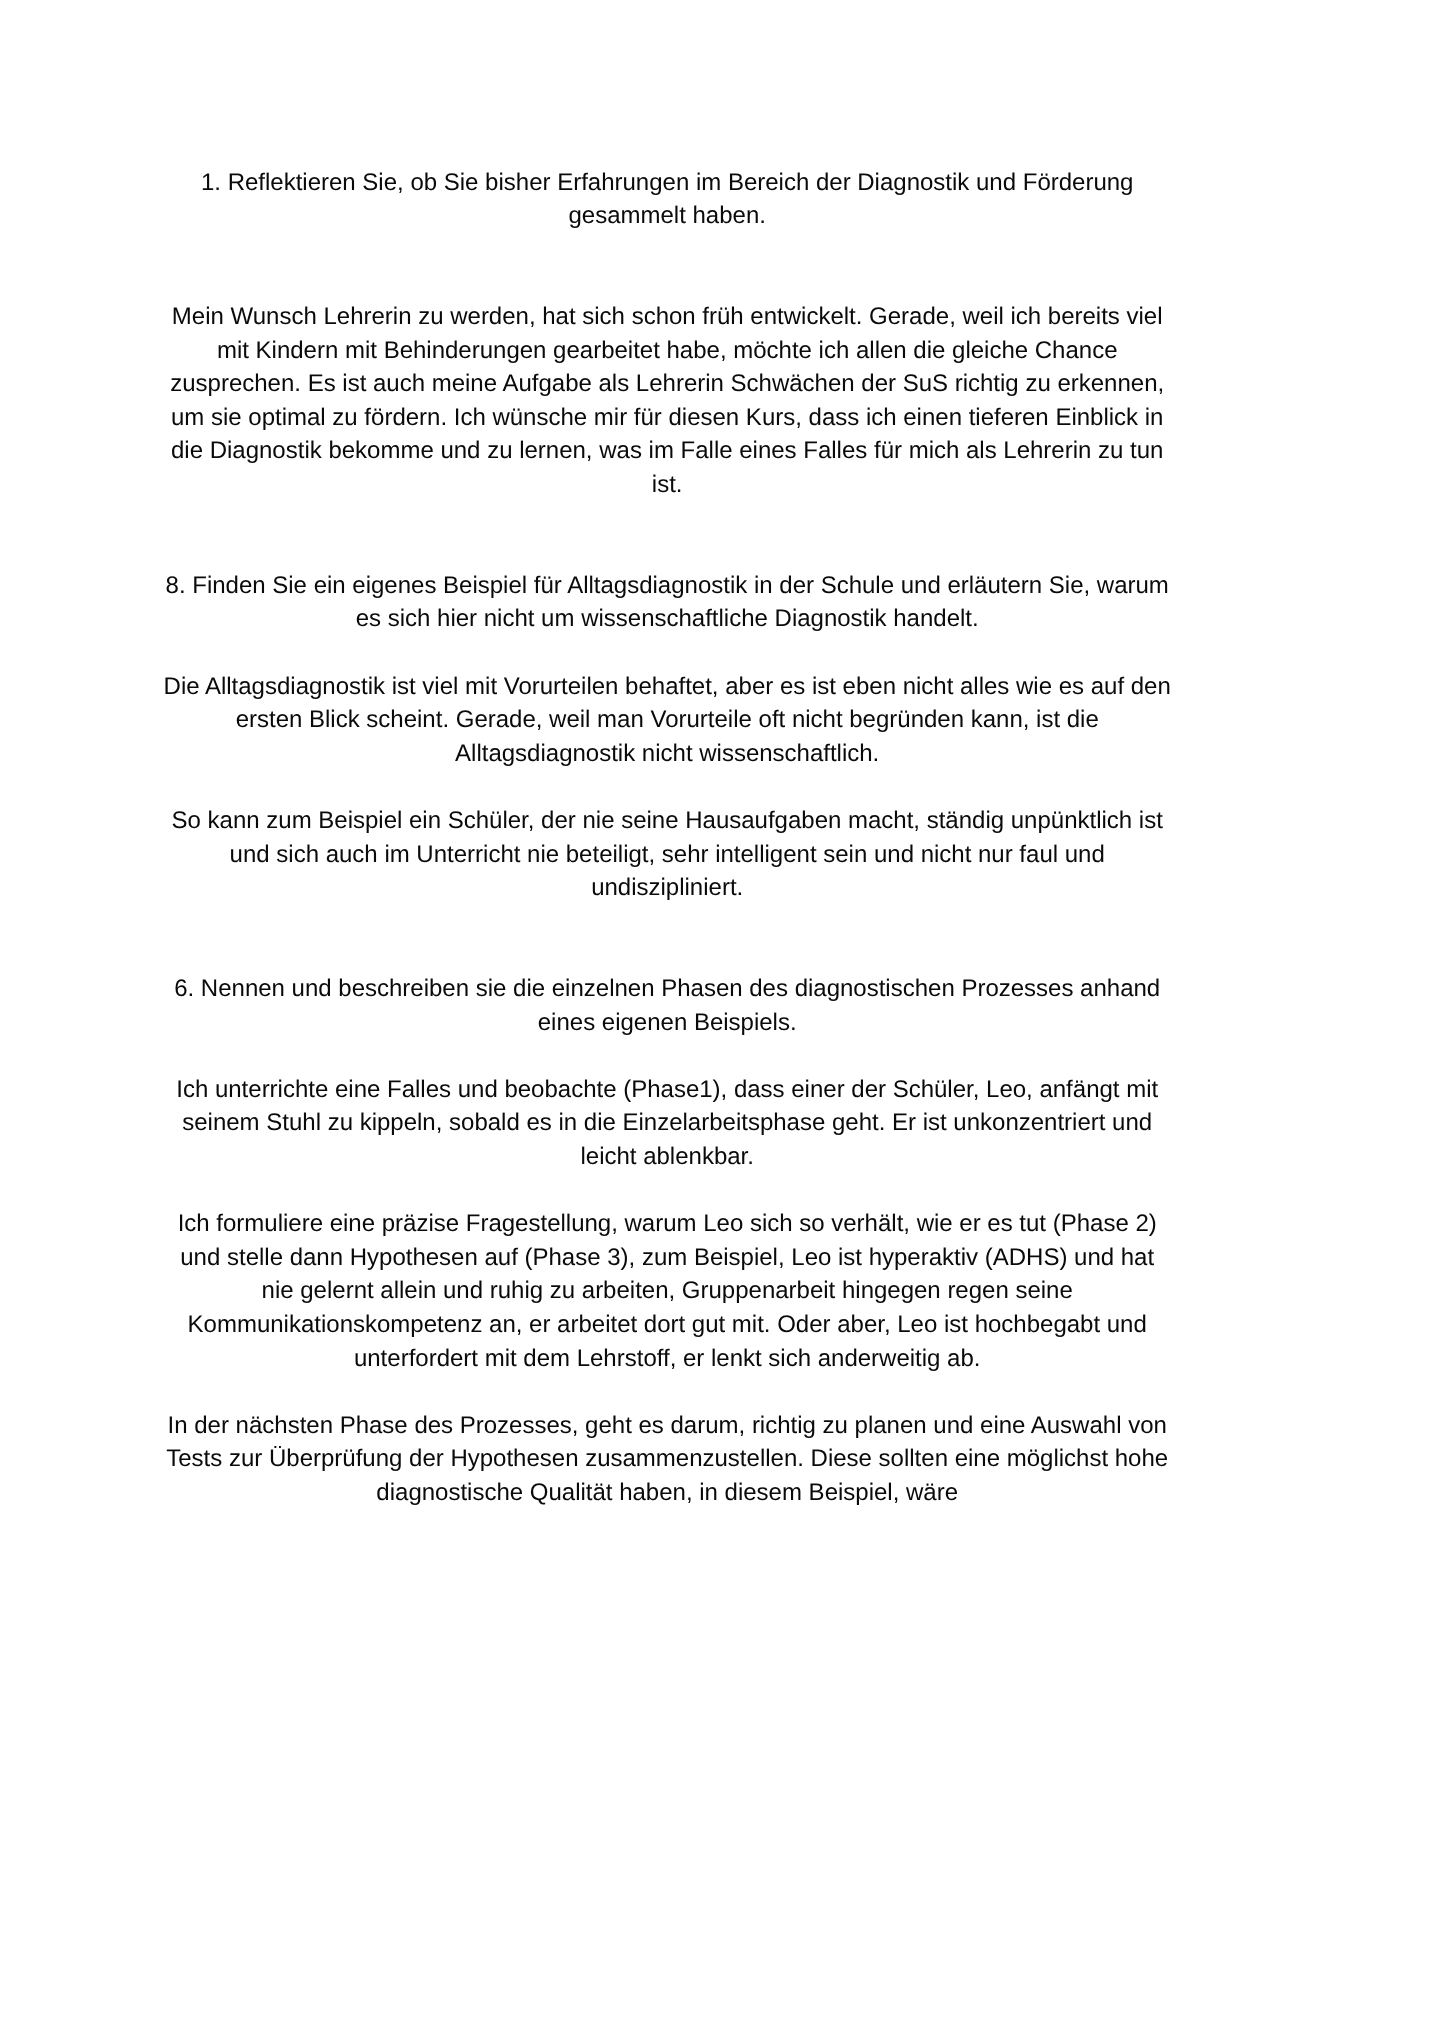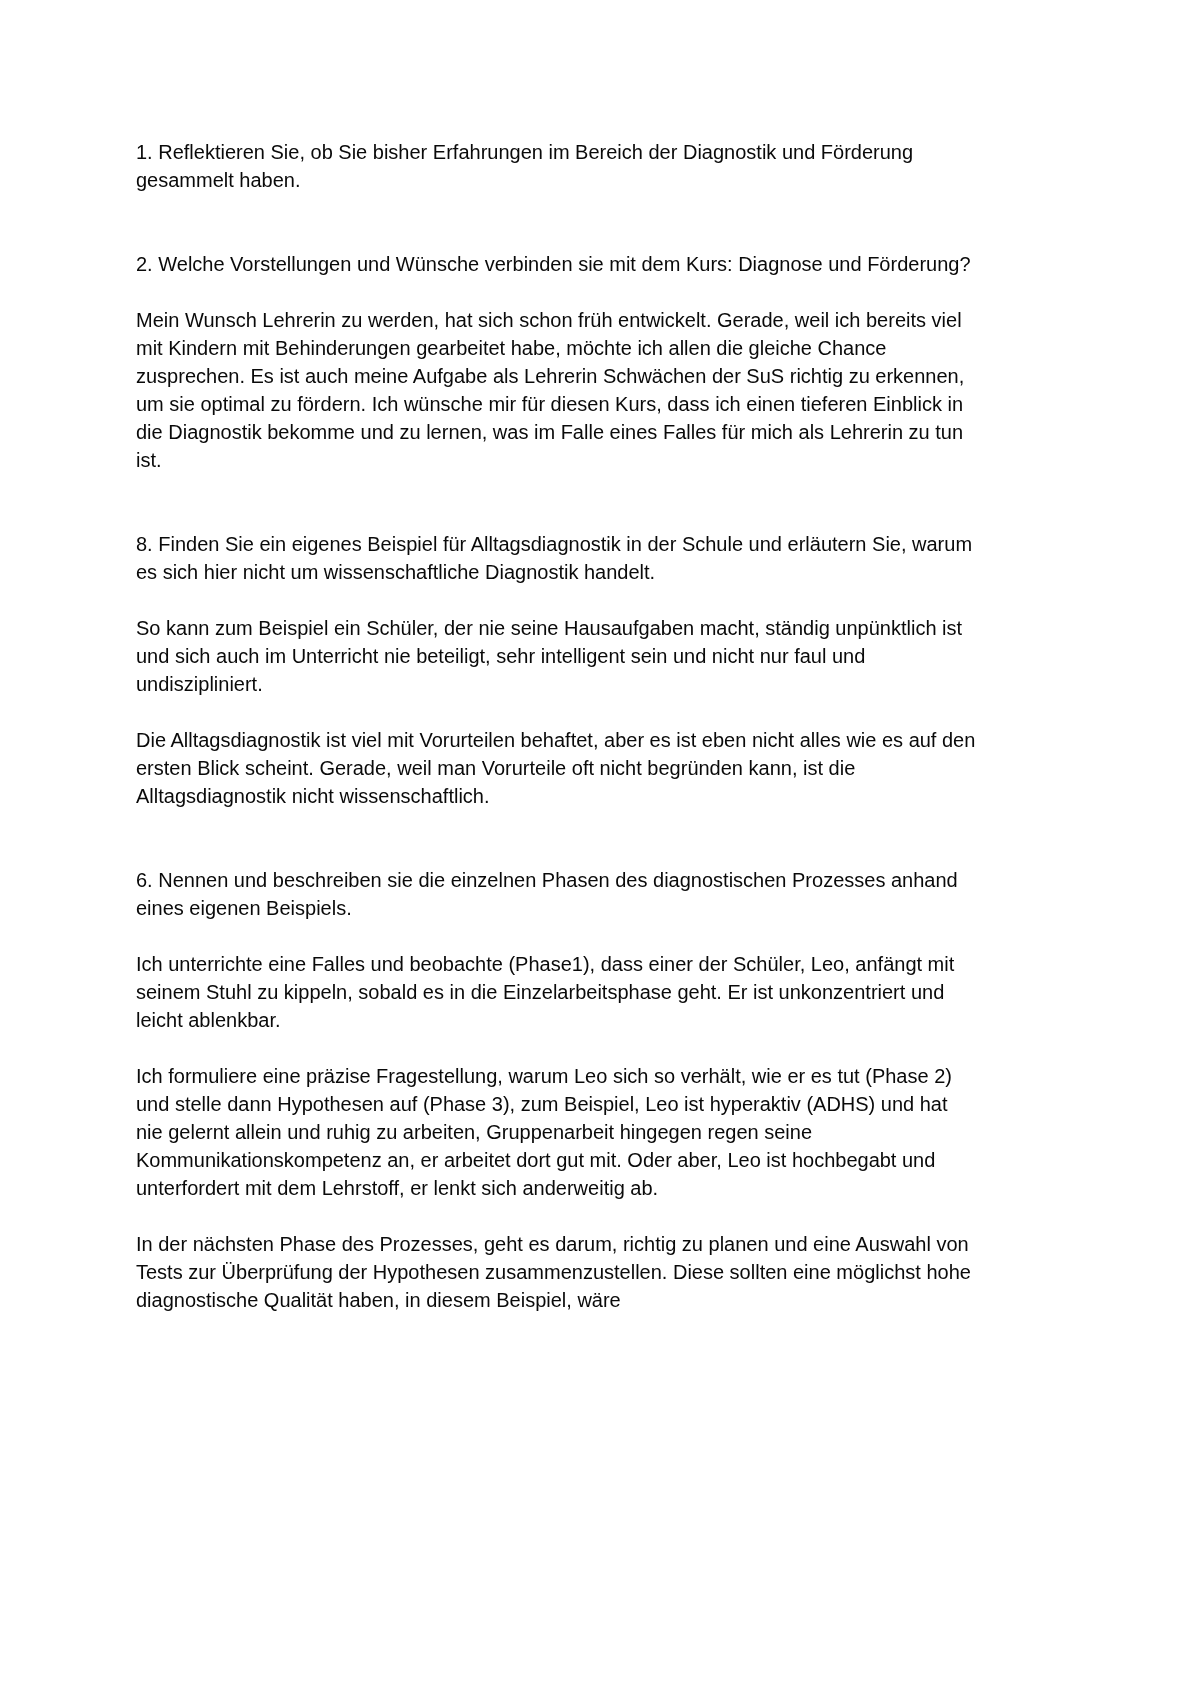--- a/index.html
+++ b/index.html
@@ -24,44 +24,44 @@
     line-height: 28px;
     color: #0a0a0a;
     letter-spacing: 0px;
   }
   .qa-section {
     margin: 0 0 56px 0;
   }
   .content p {
     margin: 0 0 28px 0;
     font-weight: normal;
+    text-align: center;
   }
   .bold {
     font-weight: normal;
   }
 </style>
 </head>
 <body>
 
 <div class="page">
   <div class="content">
 
     <section class="qa-section">
       <p><span>1. Reflektieren Sie, ob Sie bisher Erfahrungen im Bereich der Diagnostik und Förderung gesammelt haben.</span></p>
     </section>
 
     <section class="qa-section">
-      <p><span>2. Welche Vorstellungen und Wünsche verbinden sie mit dem Kurs: Diagnose und Förderung?</span></p>
       <p>Mein Wunsch Lehrerin zu werden, hat sich schon früh entwickelt. Gerade, weil ich bereits viel mit Kindern mit Behinderungen gearbeitet habe, möchte ich allen die gleiche Chance zusprechen. Es ist auch meine Aufgabe als Lehrerin Schwächen der SuS richtig zu erkennen, um sie optimal zu fördern. Ich wünsche mir für diesen Kurs, dass ich einen tieferen Einblick in die Diagnostik bekomme und zu lernen, was im Falle eines Falles für mich als Lehrerin zu tun ist.</p>
     </section>
 
     <section class="qa-section">
       <p><span>8. Finden Sie ein eigenes </span><span class="bold">Beispiel für Alltagsdiagnostik</span><span> in der Schule und erläutern Sie, warum es sich hier nicht um wissenschaftliche Diagnostik handelt.</span></p>
+      <p>Die Alltagsdiagnostik ist viel mit Vorurteilen behaftet, aber es ist eben nicht alles wie es auf den ersten Blick scheint. Gerade, weil man Vorurteile oft nicht begründen kann, ist die Alltagsdiagnostik nicht wissenschaftlich.</p>
       <p>So kann zum Beispiel ein Schüler, der nie seine Hausaufgaben macht, ständig unpünktlich ist und sich auch im Unterricht nie beteiligt, sehr intelligent sein und nicht nur faul und undiszipliniert.</p>
-      <p>Die Alltagsdiagnostik ist viel mit Vorurteilen behaftet, aber es ist eben nicht alles wie es auf den ersten Blick scheint. Gerade, weil man Vorurteile oft nicht begründen kann, ist die Alltagsdiagnostik nicht wissenschaftlich.</p>
     </section>
 
     <section class="qa-section">
       <p><span>6. Nennen und beschreiben sie die einzelnen Phasen des </span><span class="bold">diagnostischen Prozesses anhand eines eigenen Beispiels</span><span>.</span></p>
       <p>Ich unterrichte eine Falles und beobachte (Phase1), dass einer der Schüler, Leo, anfängt mit seinem Stuhl zu kippeln, sobald es in die Einzelarbeitsphase geht. Er ist unkonzentriert und leicht ablenkbar.</p>
       <p>Ich formuliere eine präzise Fragestellung, warum Leo sich so verhält, wie er es tut (Phase 2) und stelle dann Hypothesen auf (Phase 3), zum Beispiel, Leo ist hyperaktiv (ADHS) und hat nie gelernt allein und ruhig zu arbeiten, Gruppenarbeit hingegen regen seine Kommunikationskompetenz an, er arbeitet dort gut mit. Oder aber, Leo ist hochbegabt und unterfordert mit dem Lehrstoff, er lenkt sich anderweitig ab.</p>
       <p>In der nächsten Phase des Prozesses, geht es darum, richtig zu planen und eine Auswahl von Tests zur Überprüfung der Hypothesen zusammenzustellen. Diese sollten eine möglichst hohe diagnostische Qualität haben, in diesem Beispiel, wäre</p>
     </section>
 
   </div>

